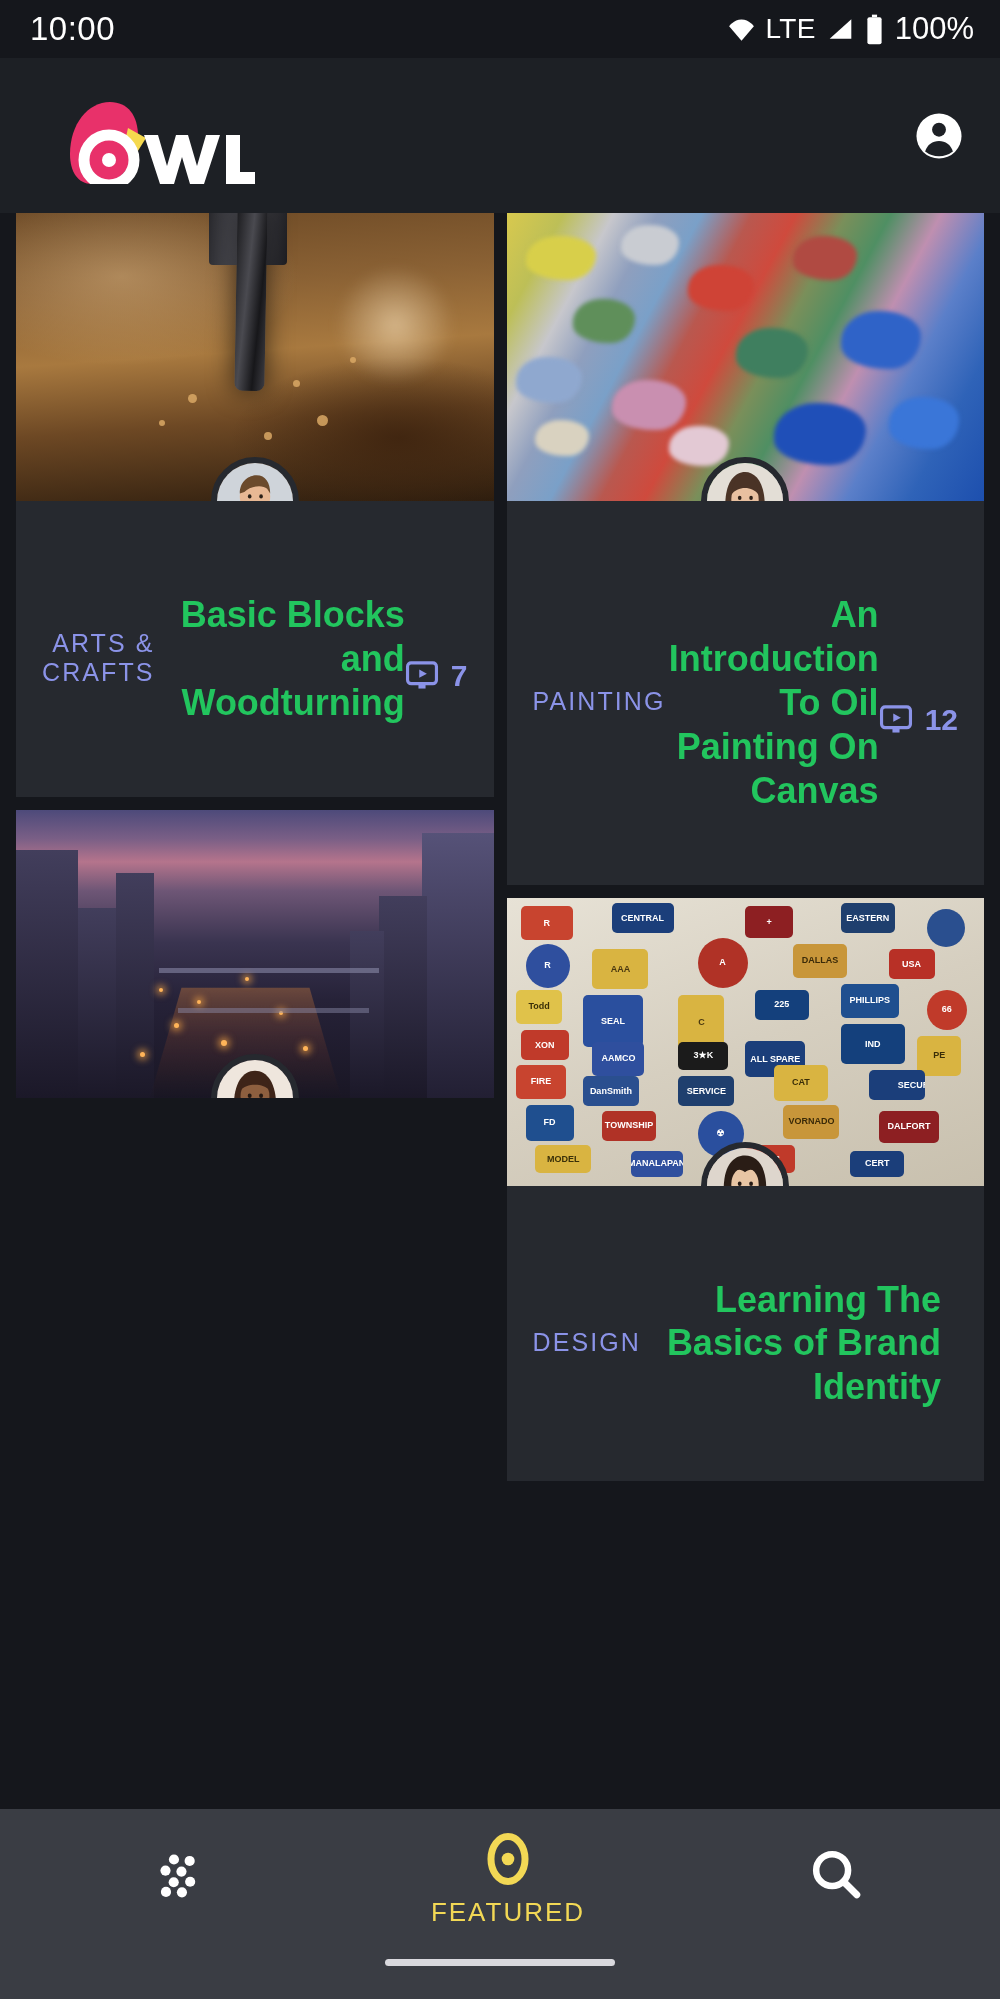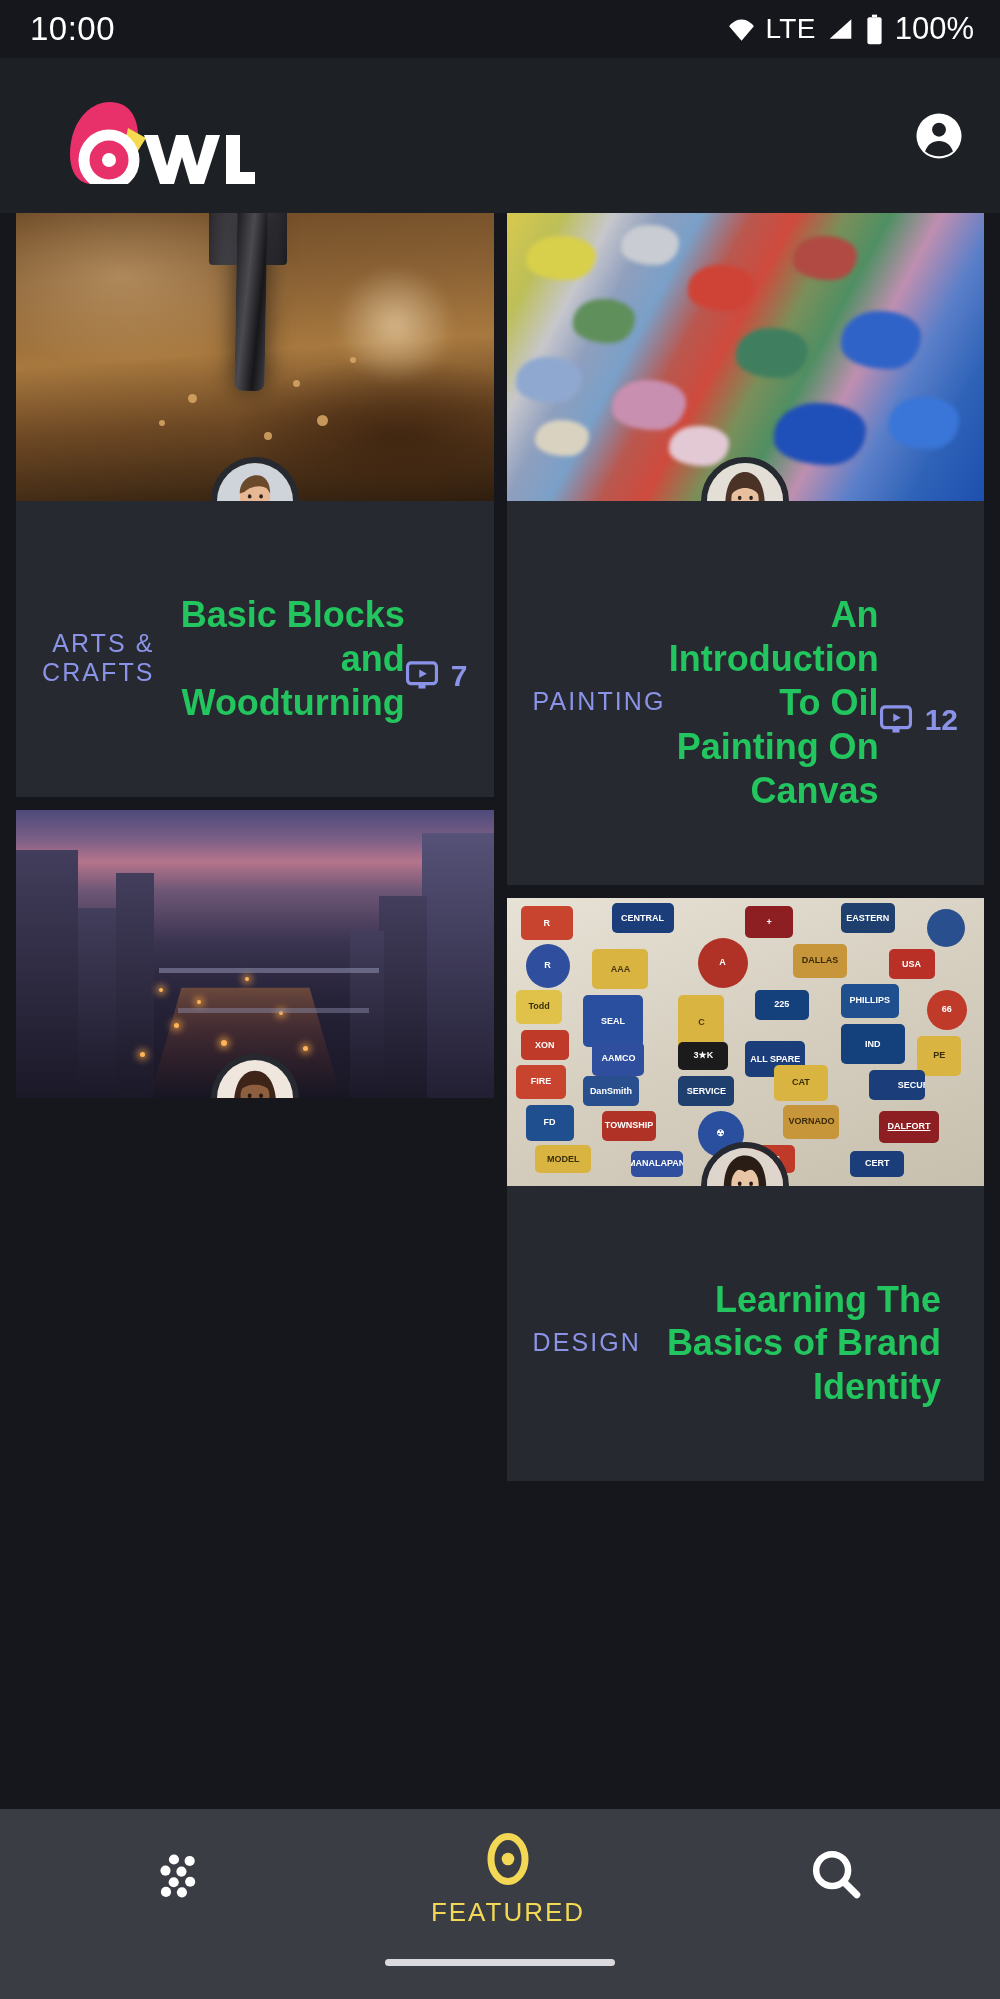--- a/index.html
+++ b/index.html
@@ -339,21 +339,21 @@
             <div class="patch" style="left:36%;top:50%;width:50px;height:28px;background:#1b1b1b;">3★K</div>
             <div class="patch" style="left:2%;top:58%;width:50px;height:34px;background:#c8442f;">FIRE</div>
             <div class="patch" style="left:16%;top:62%;width:56px;height:30px;background:#2a4f8f;">DanSmith</div>
             <div class="patch" style="left:36%;top:62%;width:56px;height:30px;background:#1f3f6e;">SERVICE</div>
             <div class="patch" style="left:56%;top:58%;width:54px;height:36px;background:#d9b441;color:#3a2e08;">CAT</div>
             <div class="patch" style="left:76%;top:60%;width:56px;height:30px;background:#1b3e7a;padding-left:46px;">SECURITY</div>
             <div class="patch" style="left:4%;top:72%;width:48px;height:36px;background:#1f4f8f;">FD</div>
             <div class="patch" style="left:20%;top:74%;width:54px;height:30px;background:#b03226;">TOWNSHIP</div>
             <div class="patch" style="left:40%;top:74%;width:46px;height:46px;background:#2a4f9e;border-radius:50%;">☢</div>
             <div class="patch" style="left:58%;top:72%;width:56px;height:34px;background:#c8963a;color:#3a2a08;">VORNADO</div>
-            <div class="patch" style="left:78%;top:74%;width:60px;height:32px;background:#8d1f22;text-decoration:underline;">DALFORT</div>
+            <div class="patch" style="left:78%;top:74%;width:60px;height:32px;background:#8d1f22;">DALFORT</div>
             <div class="patch" style="left:6%;top:86%;width:56px;height:28px;background:#d9b441;color:#3a3008;">MODEL</div>
             <div class="patch" style="left:26%;top:88%;width:52px;height:26px;background:#2f4f9e;">MANALAPAN</div>
             <div class="patch" style="left:50%;top:86%;width:50px;height:28px;background:#c03a2a;">EMS</div>
             <div class="patch" style="left:72%;top:88%;width:54px;height:26px;background:#1b3e7a;">CERT</div>
           </div>
           <div class="avatar">
             <svg class="face" viewBox="0 0 100 100">
               <rect width="100" height="100" fill="#ded6cd"></rect>
               <path d="M22 100 C26 80 36 72 50 72 C64 72 74 80 78 100 Z" fill="#8e2f3a"></path>
               <path d="M22 54 C22 24 34 10 50 10 C66 10 78 24 78 54 C78 72 72 84 66 90 L34 90 C28 84 22 72 22 54 Z" fill="#2a1d16"></path>

